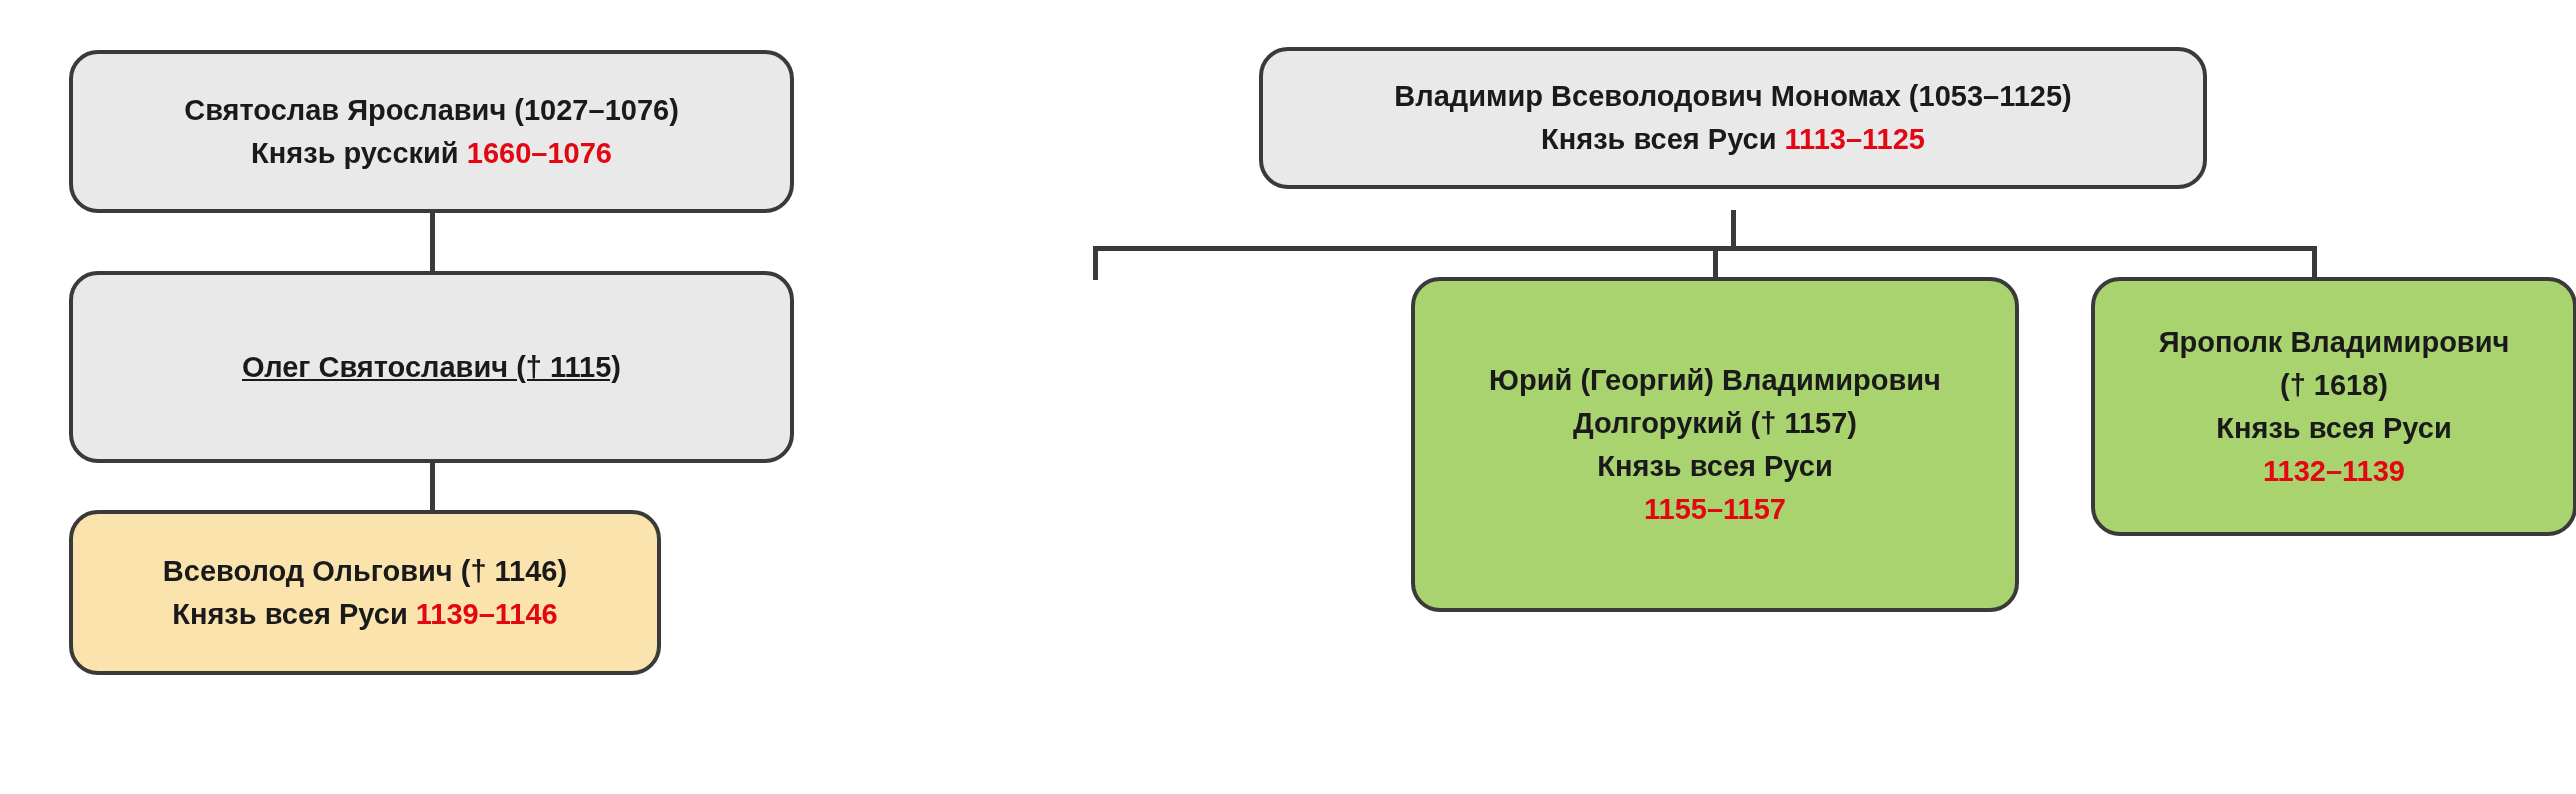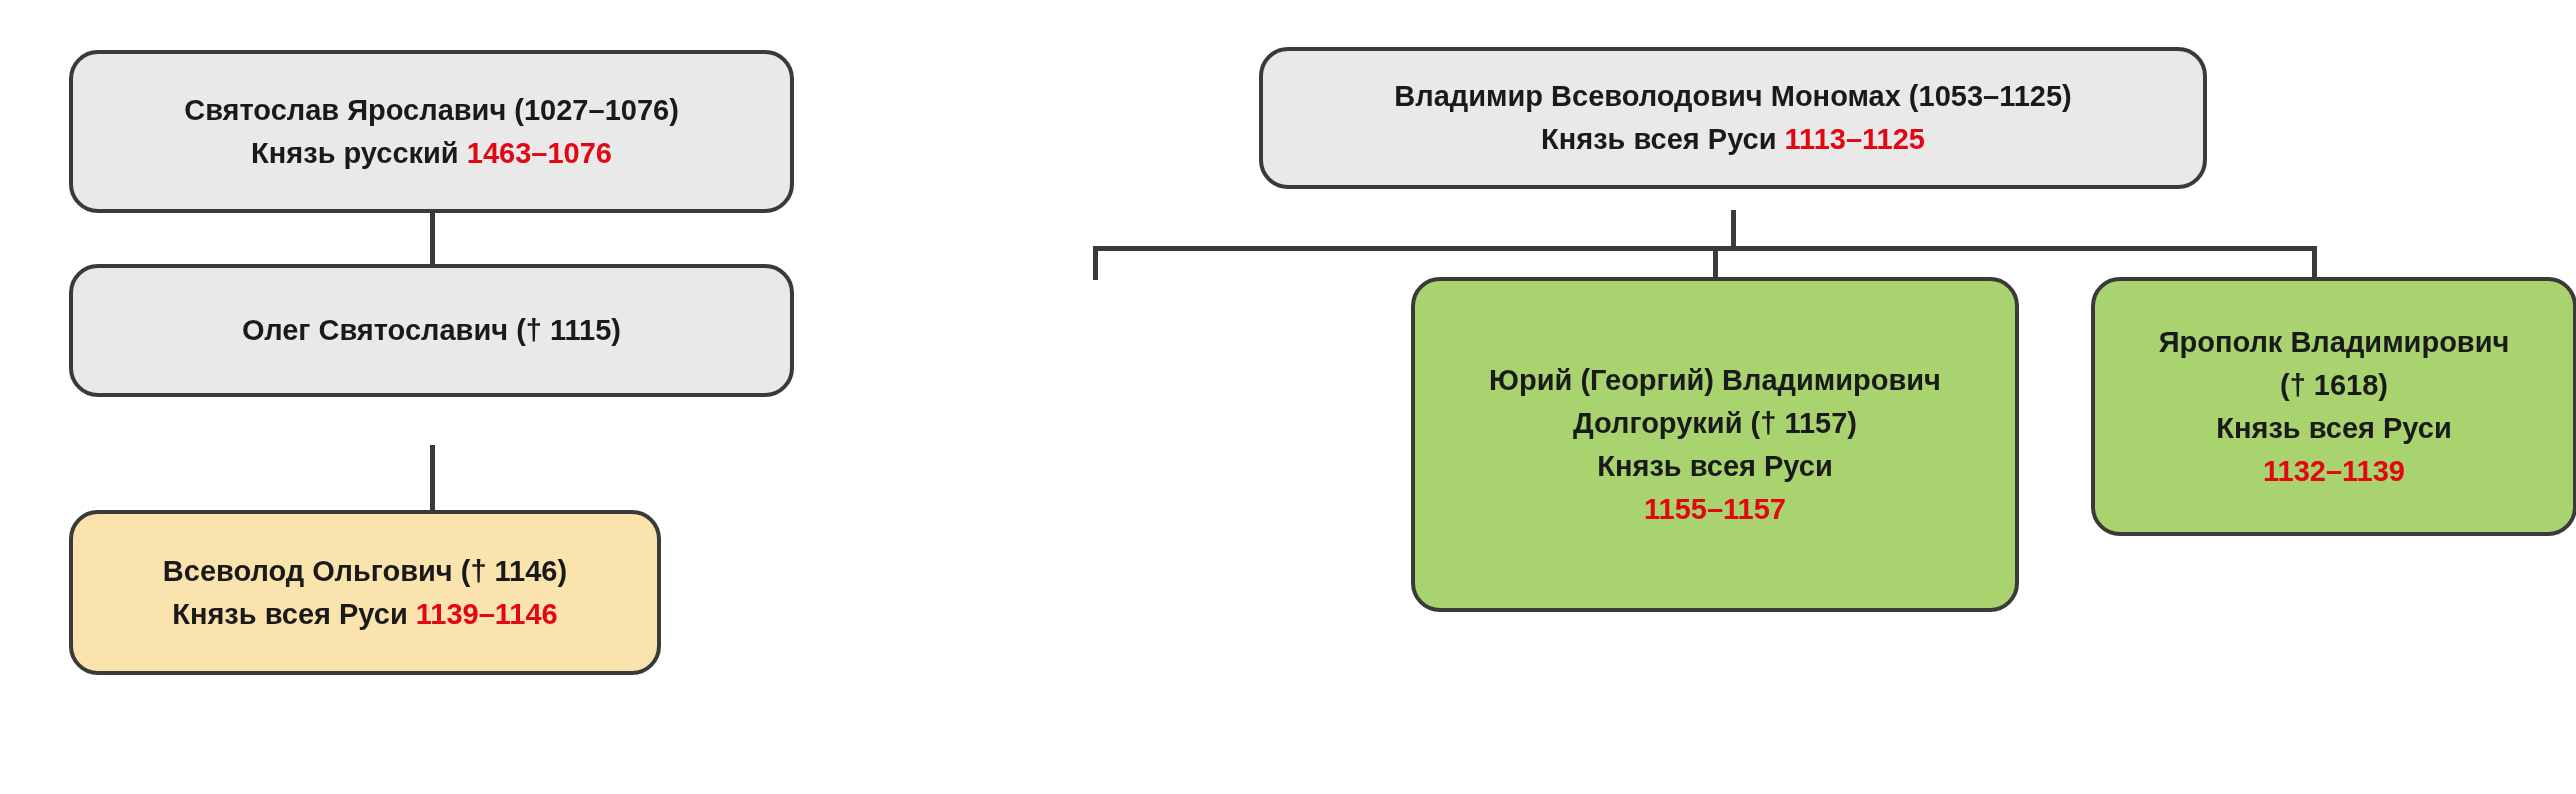--- a/index.html
+++ b/index.html
@@ -36,21 +36,21 @@
   }
   .node .line{white-space:nowrap;}
   .gray{background:var(--box-gray);}
   .orange{background:var(--box-orange);}
   .green{background:var(--box-green);}
   .red{color:var(--red);}
   .connector{position:absolute;background:var(--border);}
 
   
   #n-svyatoslav{left:69px;top:50px;width:725px;height:163px;}
-  #n-oleg{left:69px;top:264px;width:725px;height:133px;}
+  #n-oleg{left:69px;top:271px;width:725px;height:192px;text-decoration:underline;}
   #n-vsevolod{left:69px;top:510px;width:592px;height:165px;}
   #n-vladimir{left:1259px;top:47px;width:948px;height:142px;}
   #n-andrey{left:875px;top:277px;width:441px;height:172px;}
   #n-yuri{left:1411px;top:277px;width:608px;height:335px;}
   #n-yaropolk{left:2091px;top:277px;width:486px;height:259px;}
 
   
   #c-left-1{left:430px;top:210px;width:4.5px;height:73px;}
   #c-left-2{left:430px;top:445px;width:4.5px;height:68px;}
   #c-stem{left:1731px;top:210px;width:4.5px;height:39px;}
@@ -67,21 +67,21 @@
   <div class="connector" id="c-left-1"></div>
   <div class="connector" id="c-left-2"></div>
   <div class="connector" id="c-stem"></div>
   <div class="connector" id="c-horiz"></div>
   <div class="connector" id="c-drop-andrey"></div>
   <div class="connector" id="c-drop-yuri"></div>
   <div class="connector" id="c-drop-yaropolk"></div>
 
   <div class="node gray" id="n-svyatoslav">
     <div class="line">Святослав Ярославич (1027–1076)</div>
-    <div class="line"><span>Князь русский </span><span class="red">1463–1076</span></div>
+    <div class="line"><span>Князь русский </span><span class="red">1660–1076</span></div>
   </div>
 
   <div class="node gray" id="n-oleg">
     <div class="line">Олег Святославич († 1115)</div>
   </div>
 
   <div class="node orange" id="n-vsevolod">
     <div class="line">Всеволод Ольгович († 1146)</div>
     <div class="line"><span>Князь всея Руси </span><span class="red">1139–1146</span></div>
   </div>

